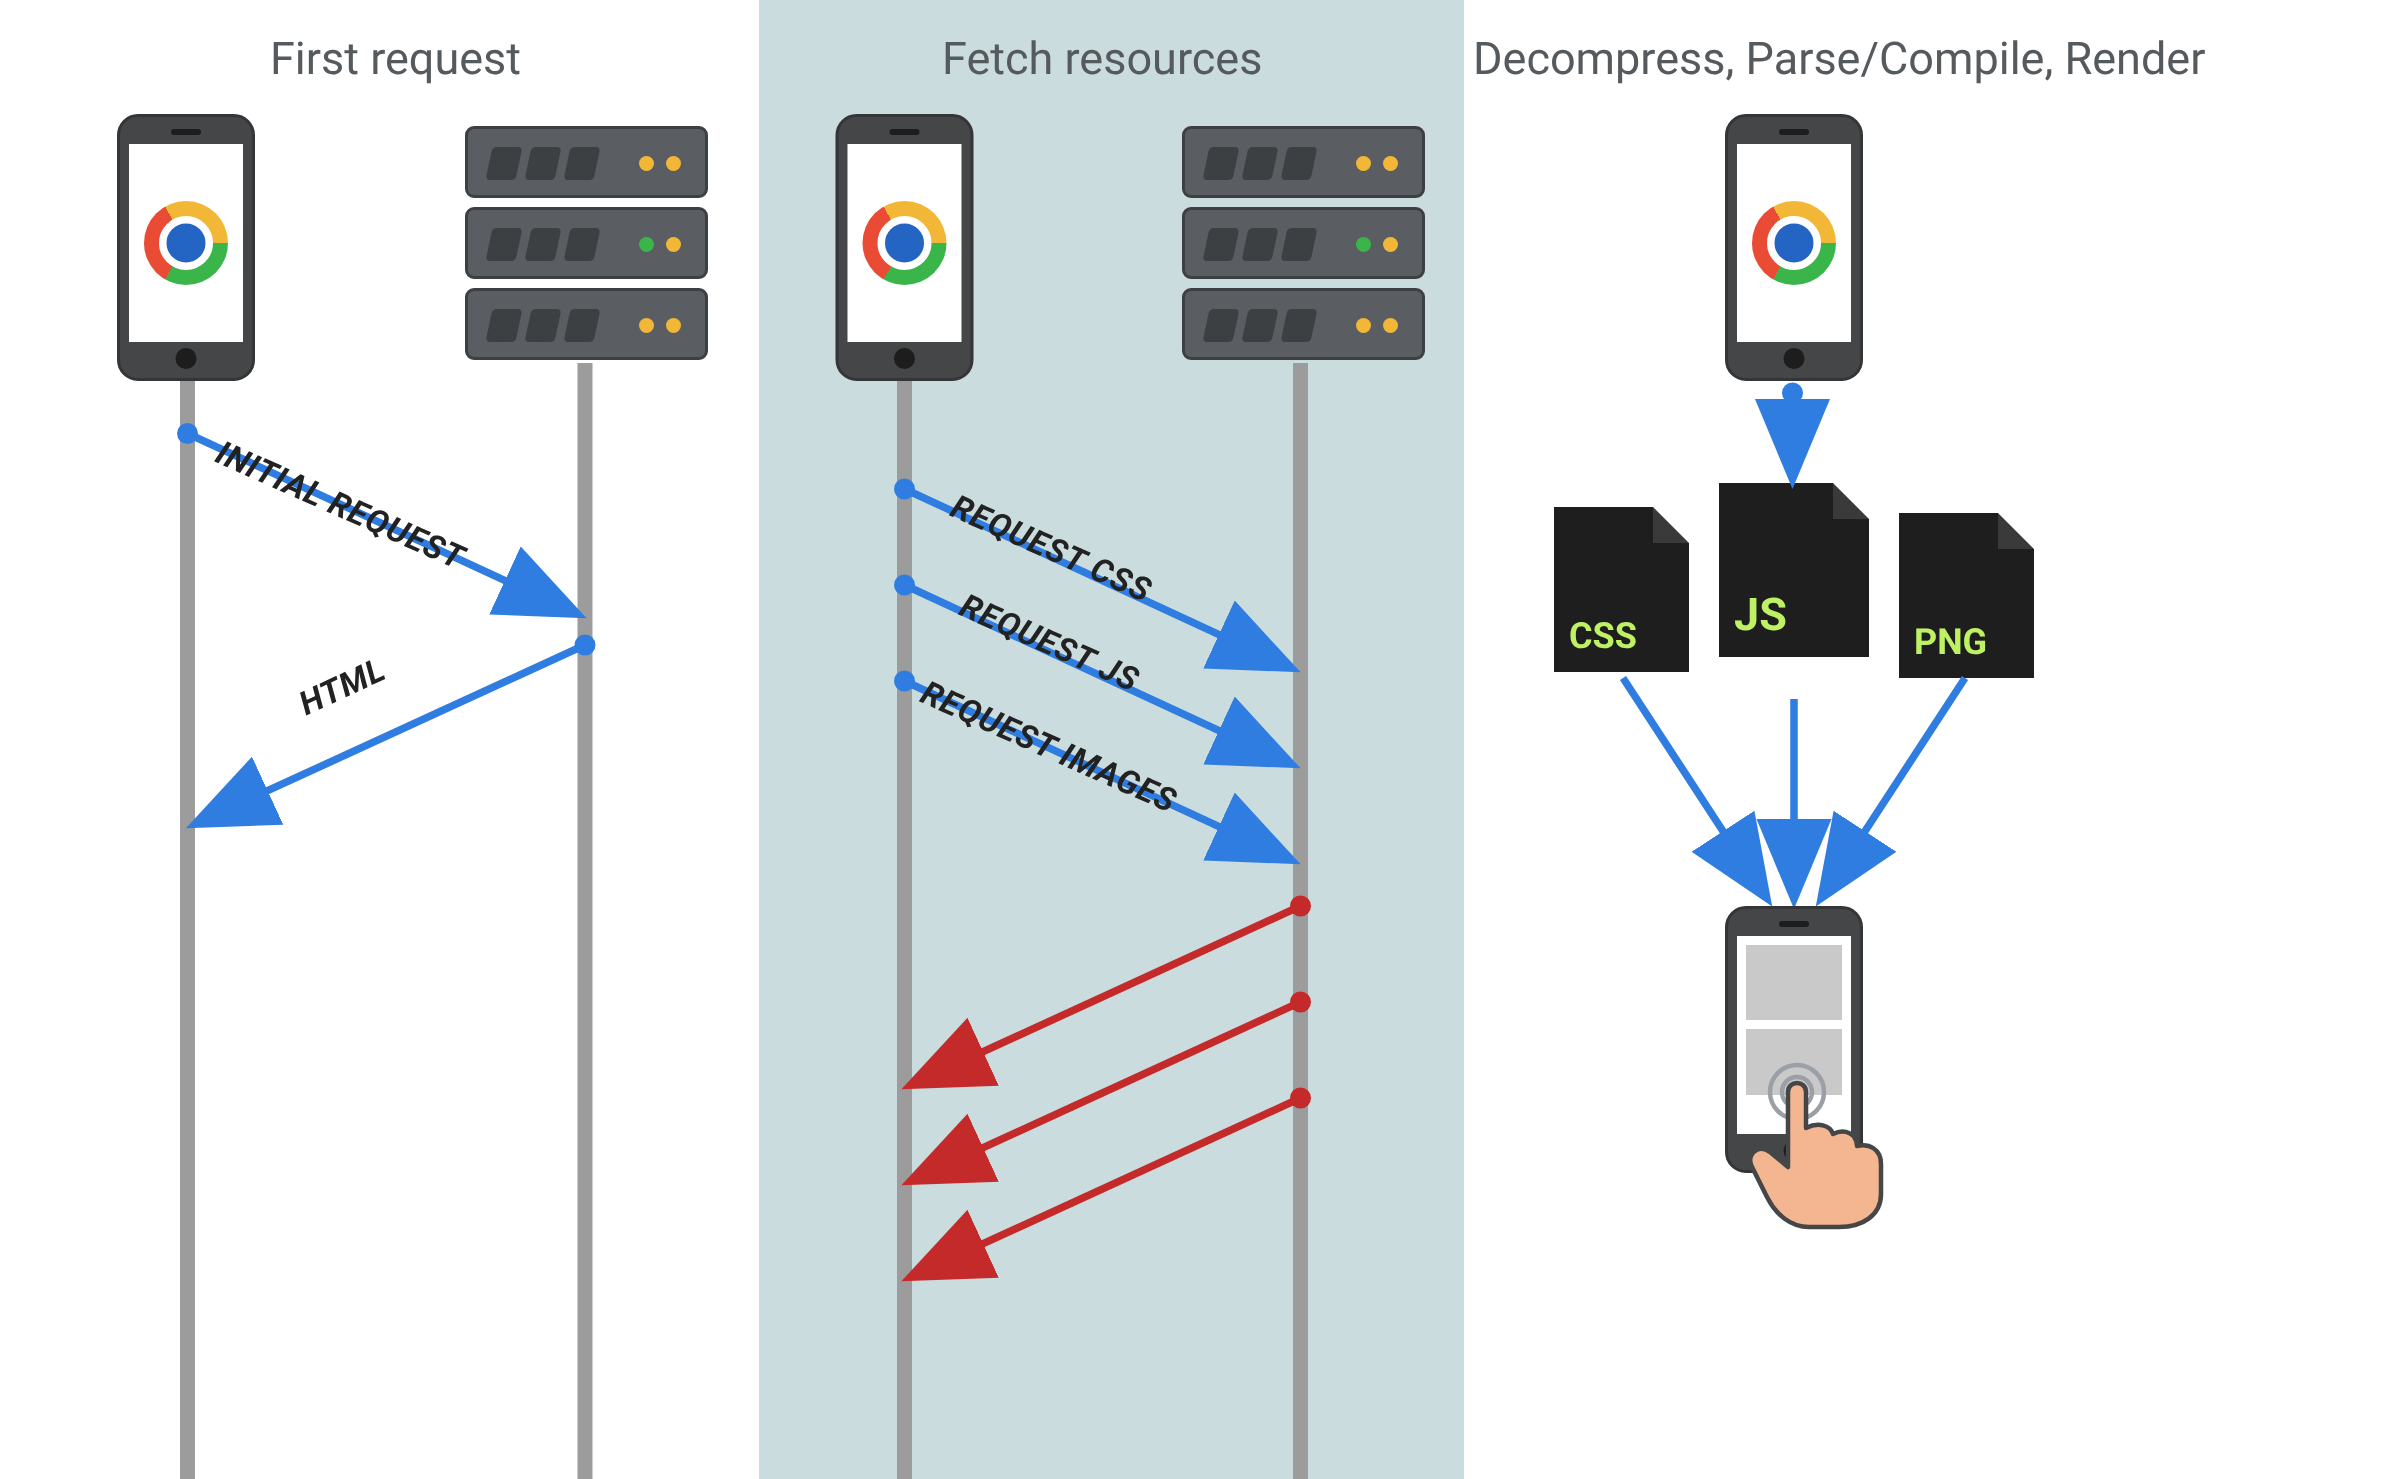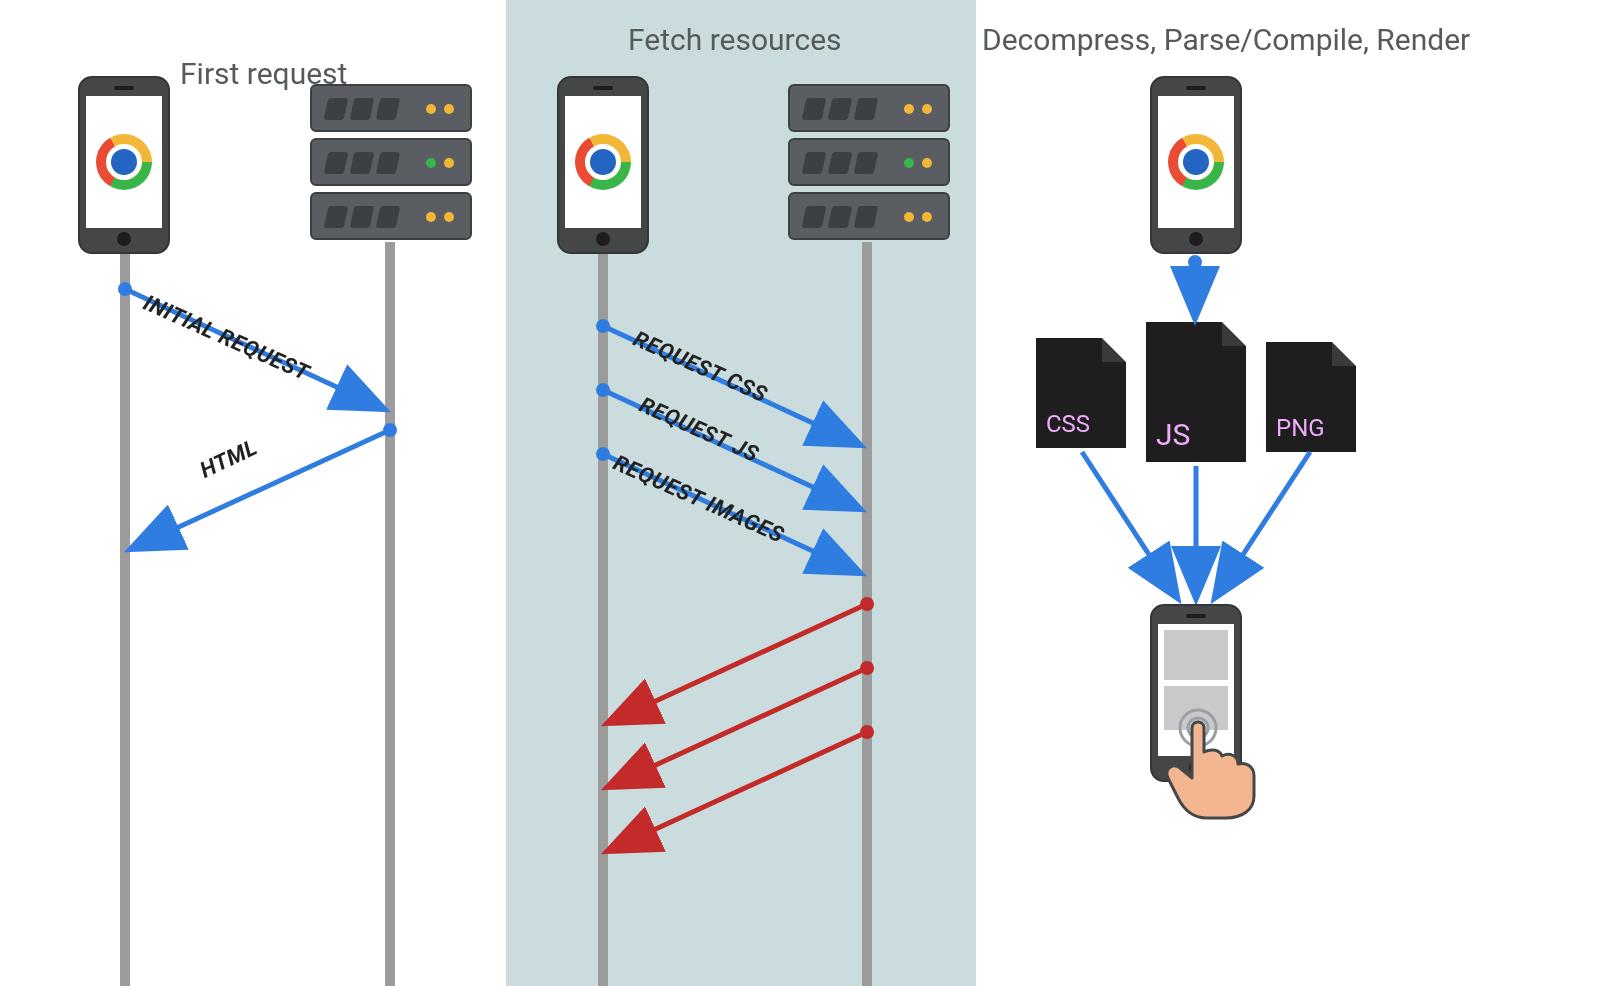--- a/index.html
+++ b/index.html
@@ -108,48 +108,48 @@
 
   
   svg { position:absolute; overflow:visible; }
 
   
   .file {
     position:absolute;
     width:90px; height:110px;
     background:#1e1e1e;
   }
-  .file.big { width:100px; height:140px; }
+  .file.big { width:100px; height:116px; }
   .file .fold {
     position:absolute; top:0; right:0;
     width:0; height:0;
     border-left: 24px solid #3a3a3a;
     border-top: 24px solid #fff;
   }
   .file .lbl {
     position:absolute; left:10px; bottom:10px;
-    color:#f0abfc; font-size:24px; font-weight:400;text-align:center;
+    color:#bef264; font-size:24px; font-weight:700;text-align:center;
   }
 
   
   .wf-row { position:absolute; background:#c9c9c9; }
 
   .hand {
     position:absolute;
     width:115px; height:120px;
   }
 </style>
 </head>
 <body>
 
 <div class="canvas">
 
   <div class="bg-fetch"></div>
 
-  <div class="panel-title" style="left:180px;margin-top:34px;">First request</div>
+  <div class="panel-title" style="left:180px;">First request</div>
   <div class="panel-title" style="left:628px;">Fetch resources</div>
   <div class="panel-title" style="left:982px;text-align:right;">Decompress, Parse/Compile, Render</div>
 
   <div class="lifeline" style="left:120px; top:244px; height:742px;"></div>
   <div class="lifeline" style="left:385px; top:242px; height:744px;"></div>
 
   <div class="phone" style="left:78px; top:76px;">
     <div class="speaker"></div>
     <div class="screen">
         <div class="chrome-logo"></div>

